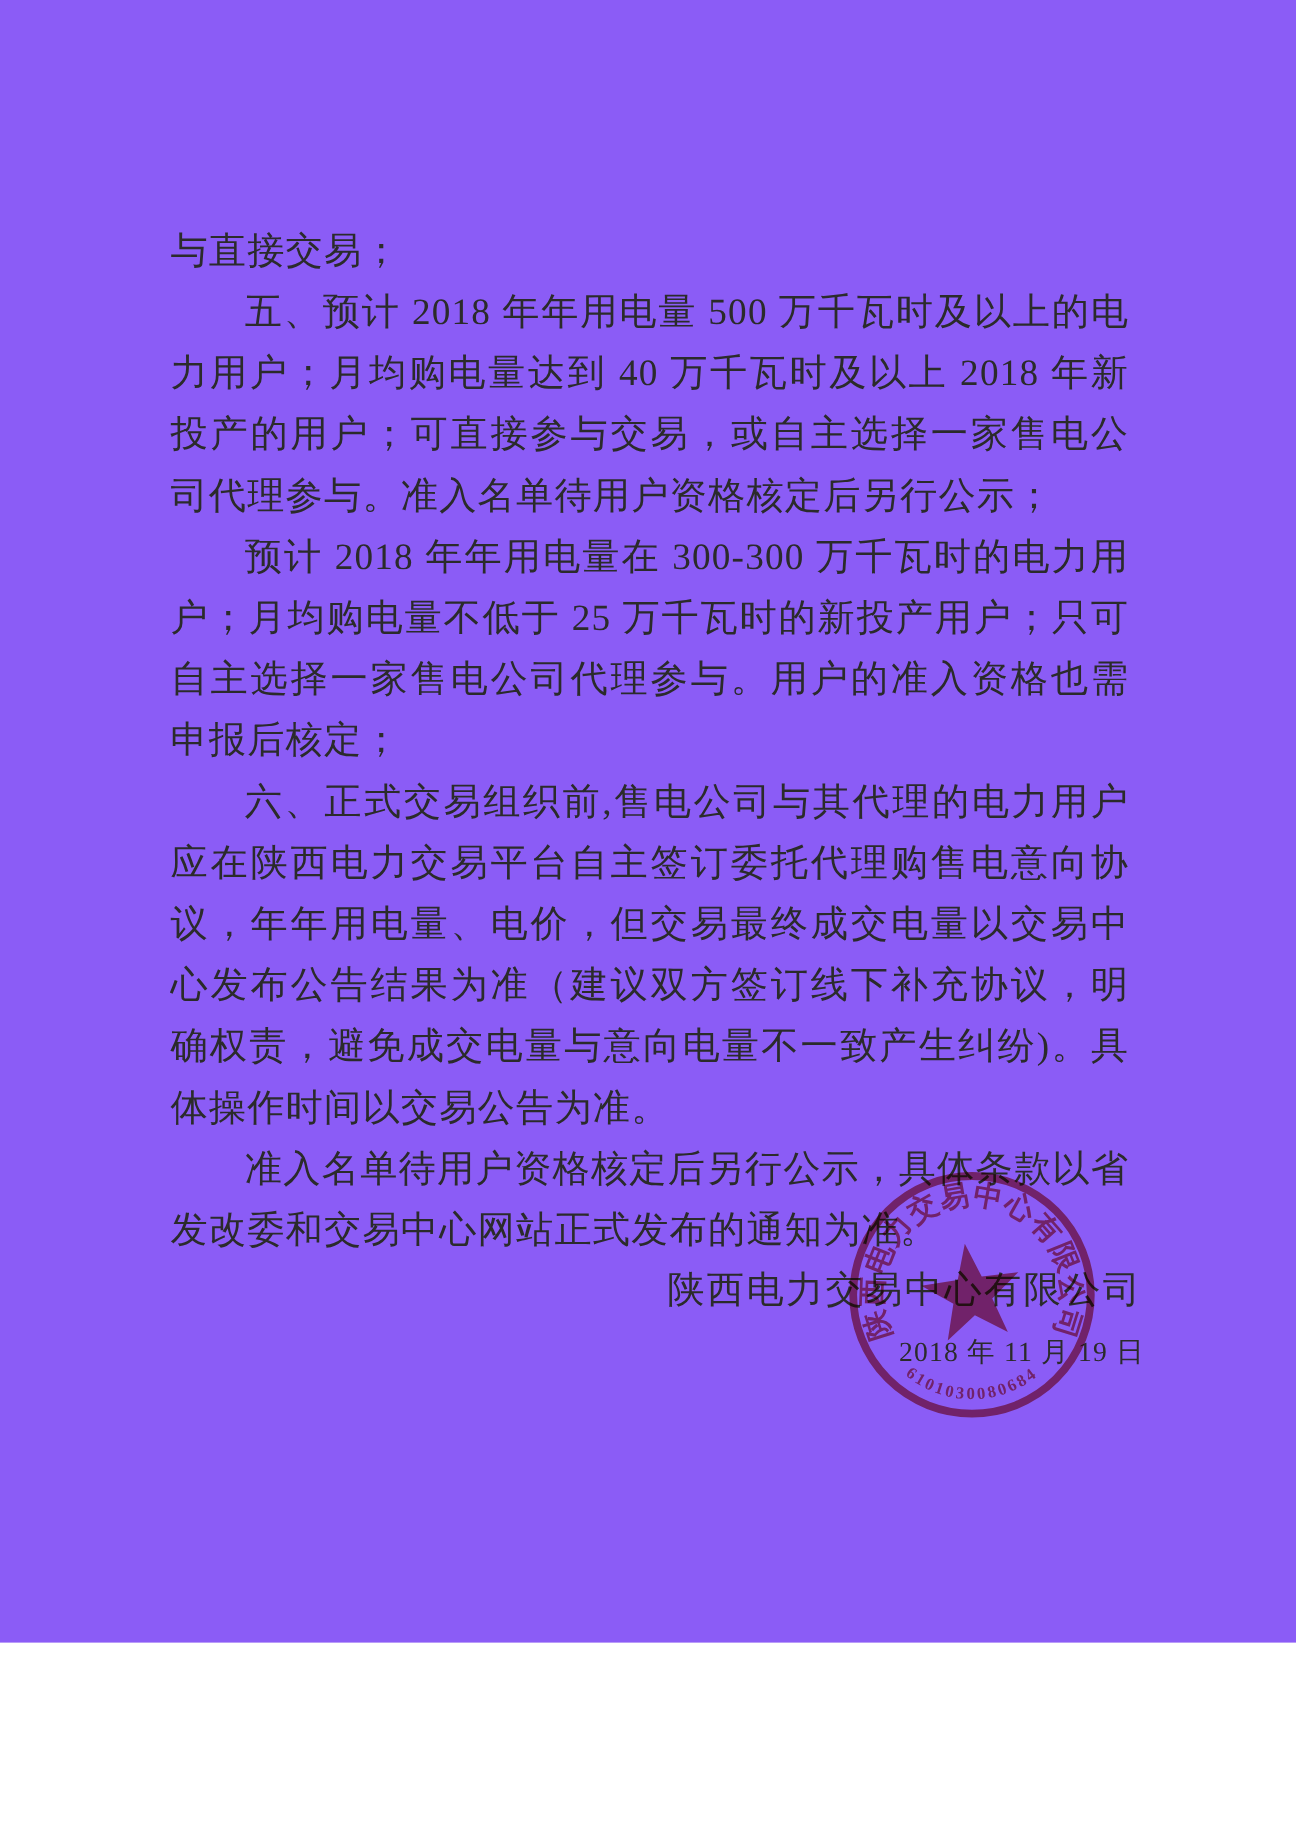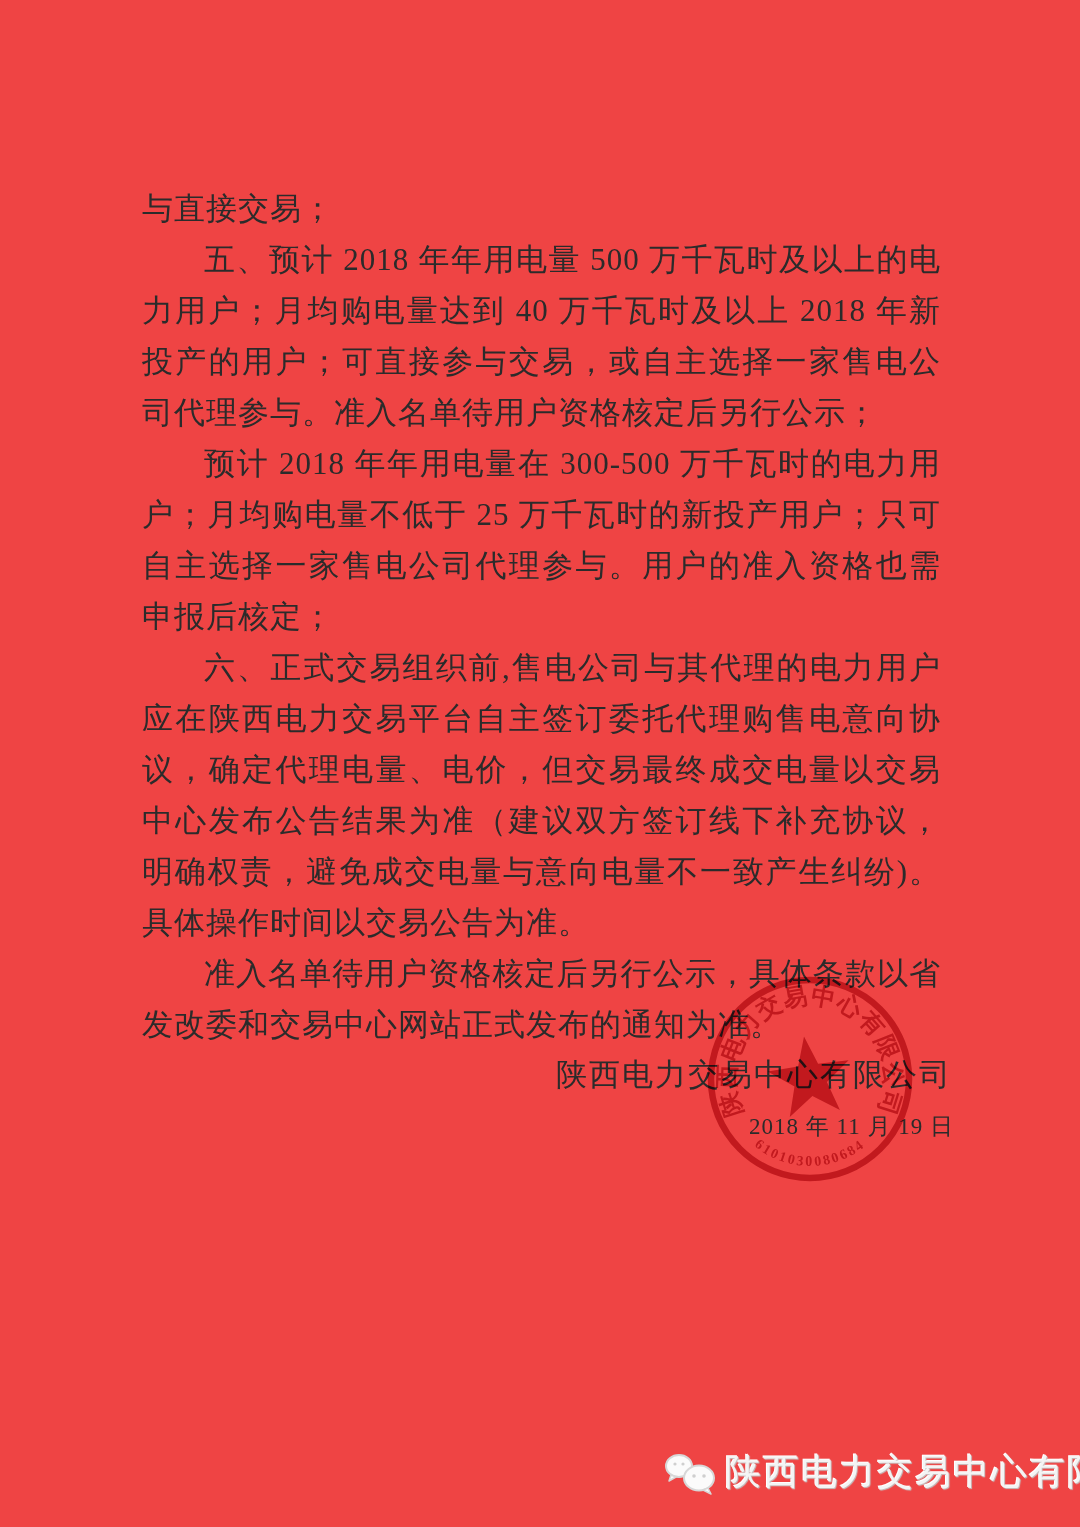--- a/index.html
+++ b/index.html
@@ -1,20 +1,20 @@
 <!DOCTYPE html>
 <html><head>
 <meta charset="utf-8">
 <style>
   html,body{margin:0;padding:0;background:#ffffff;}
   .page{
     position:relative;
-    width:1080px;height:1527px;
+    width:1080px;height:1369px;
     margin:0 auto;
-    background:#ef4444;
+    background:#8b5cf6;
     overflow:hidden;
     font-family:"Liberation Serif", serif;
     color:#2b2b2b;
   }
   
   .doc-body{
     position:absolute;
     left:142px;top:183px;width:799px;
     font-size:31px;line-height:51px;
     text-align:justify;
@@ -52,22 +52,22 @@
   }
 </style>
 </head>
 <body>
 
 <div class="page">
 
   <div class="doc-body" id="paragraphs">
       <p>与直接交易；</p>
       <p class="indent">五、预计 2018 年年用电量 500 万千瓦时及以上的电力用户；月均购电量达到 40 万千瓦时及以上 2018 年新投产的用户；可直接参与交易，或自主选择一家售电公司代理参与。准入名单待用户资格核定后另行公示；</p>
-      <p class="indent">预计 2018 年年用电量在 300-500 万千瓦时的电力用户；月均购电量不低于 25 万千瓦时的新投产用户；只可自主选择一家售电公司代理参与。用户的准入资格也需申报后核定；</p>
-      <p class="indent">六、正式交易组织前,售电公司与其代理的电力用户应在陕西电力交易平台自主签订委托代理购售电意向协议，确定代理电量、电价，但交易最终成交电量以交易中心发布公告结果为准（建议双方签订线下补充协议，明确权责，避免成交电量与意向电量不一致产生纠纷)。具体操作时间以交易公告为准。</p>
+      <p class="indent">预计 2018 年年用电量在 300-300 万千瓦时的电力用户；月均购电量不低于 25 万千瓦时的新投产用户；只可自主选择一家售电公司代理参与。用户的准入资格也需申报后核定；</p>
+      <p class="indent">六、正式交易组织前,售电公司与其代理的电力用户应在陕西电力交易平台自主签订委托代理购售电意向协议，年年用电量、电价，但交易最终成交电量以交易中心发布公告结果为准（建议双方签订线下补充协议，明确权责，避免成交电量与意向电量不一致产生纠纷)。具体操作时间以交易公告为准。</p>
       <p class="indent">准入名单待用户资格核定后另行公示，具体条款以省发改委和交易中心网站正式发布的通知为准。</p>
     </div>
 
   <div class="sig-company">陕西电力交易中心有限公司</div>
   <div class="sig-date">2018 年 11 月 19 日</div>
 
   <svg class="seal" viewBox="0 0 214 214" aria-hidden="true">
 
     <circle cx="107" cy="106" r="99" fill="none" stroke="#c84458" stroke-width="6.5"></circle>
 

